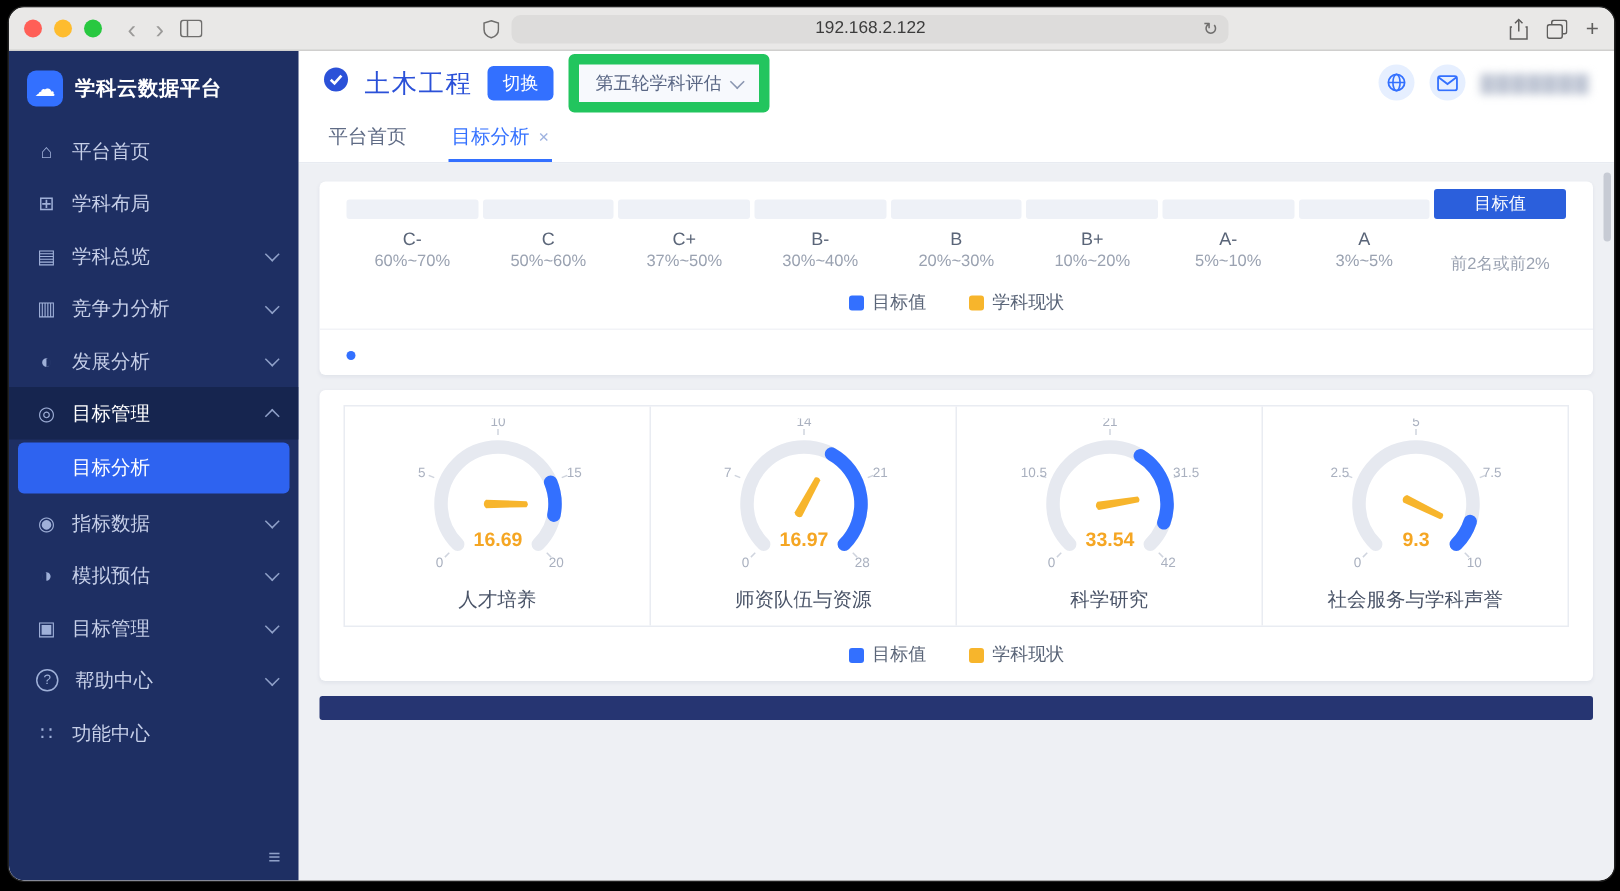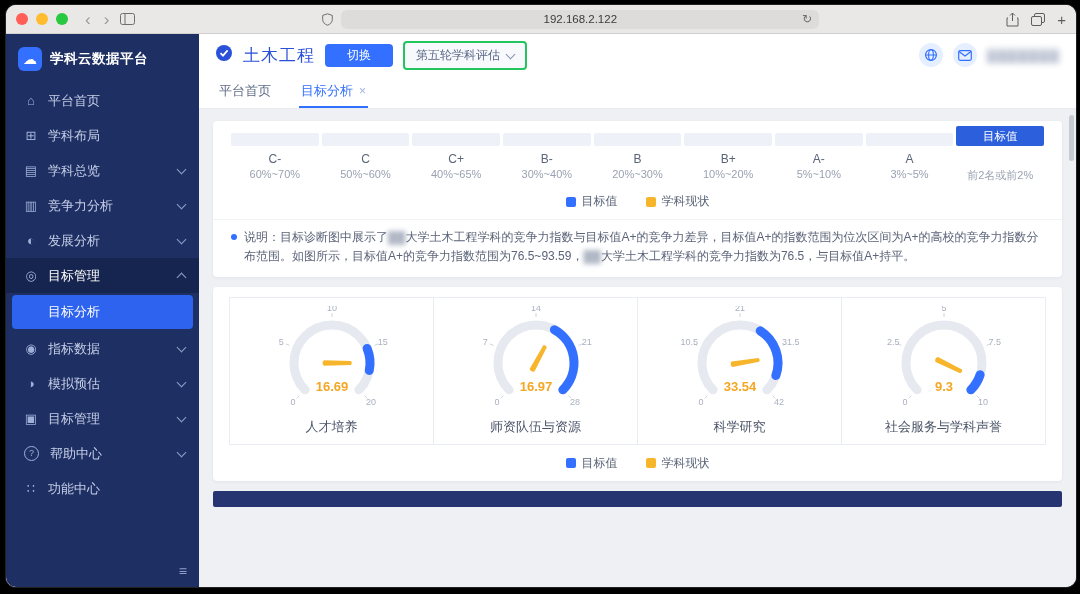--- a/index.html
+++ b/index.html
@@ -45,22 +45,22 @@
   .menu-item.expanded{background:#16254f;color:#fff}
   .menu-item.sub{background:#2e63f0;color:#fff;margin:2px 6px;border-radius:4px;height:34px;padding-left:36px}
   .collapse-icon{position:absolute;bottom:8px;right:12px;color:#8fa0c8;font-size:14px;cursor:pointer}
   .collapse-icon::before{content:"≡"}
 
   .main{flex:1;display:flex;flex-direction:column;min-width:0}
 
   
   .topbar{height:42px;background:#fff;display:flex;align-items:center;gap:10px;padding:0 16px;flex:0 0 auto}
   .discipline{font-size:17px;font-weight:normal;color:#2b51d8;letter-spacing:1px}
-  .switch-btn{background:#3370ff;color:#fff;font-size:12px;padding:3px 22px;border-radius:4px;cursor:pointer}
-  .round-select{display:flex;align-items:center;gap:7px;border:2px solid #22c55e;background:#f7f9fd;
+  .switch-btn{background:#3370ff;color:#fff;font-size:12px;padding:3px 10px;border-radius:4px;cursor:pointer}
+  .round-select{display:flex;align-items:center;gap:7px;border:7px solid #22c55e;background:#f7f9fd;
                 color:#5a6785;font-size:12px;padding:4px 11px;border-radius:4px;cursor:pointer}
   .round-select .chev{border-color:#8a96b0;margin-top:-2px}
   .topbar-right{margin-left:auto;display:flex;align-items:center;gap:10px}
   .circle-icon{width:24px;height:24px;border-radius:50%;background:#e6efff;display:flex;align-items:center;
                justify-content:center;cursor:pointer}
   .user-redacted{filter:blur(3px);color:#aab3c6;font-size:13px;letter-spacing:1px;max-width:120px;overflow:hidden;white-space:nowrap}
 
   
   .tabbar{height:32px;background:#fff;border-bottom:1px solid #e8ebf1;display:flex;align-items:stretch;
           gap:26px;padding:0 18px;flex:0 0 auto}
@@ -274,21 +274,21 @@
                   <div class="range">60%~70%</div>
                 </div>
                 <div class="scale-col">
                   <div class="seg"></div>
                   <div class="grade">C</div>
                   <div class="range">50%~60%</div>
                 </div>
                 <div class="scale-col">
                   <div class="seg"></div>
                   <div class="grade">C+</div>
-                  <div class="range">40%~65%</div>
+                  <div class="range">37%~50%</div>
                 </div>
                 <div class="scale-col">
                   <div class="seg"></div>
                   <div class="grade">B-</div>
                   <div class="range">30%~40%</div>
                 </div>
                 <div class="scale-col">
                   <div class="seg"></div>
                   <div class="grade">B</div>
                   <div class="range">20%~30%</div>
@@ -320,21 +320,20 @@
               <span class="sw blue"></span>
               <span>目标值</span>
             </span>
             <span class="legend-item">
               <span class="sw yellow"></span>
               <span>学科现状</span>
             </span>
           </div>
           <div class="note">
             <span class="note-dot"></span>
-            <p class="note-text"><span>说明：目标诊断图中展示了</span><span class="redacted">▓▓</span><span>大学土木工程学科的竞争力指数与目标值A+的竞争力差异，目标值A+的指数范围为位次区间为A+的高校的竞争力指数分布范围。如图所示，目标值A+的竞争力指数范围为76.5~93.59，</span><span class="redacted">▓▓</span><span>大学土木工程学科的竞争力指数为76.5，与目标值A+持平。</span></p>
           </div>
         </section>
 
         <section class="card">
           <div class="gauges-box">
               <div class="gauge-col">
                 <svg width="176" height="110" viewBox="0 0 176 110">
                   <path d="M 61.13 83.87 A 38 38 0 1 1 114.87 83.87" stroke="#e6e9f0" stroke-width="9" fill="none" stroke-linecap="round"></path>
                   <path d="M 123.11 42.46 A 38 38 0 0 1 125.27 64.41" stroke="#3370ff" stroke-width="9" fill="none" stroke-linecap="round"></path>
                   <line x1="55.5" y1="89.5" x2="52.6" y2="92.4" stroke="#cfd4de" stroke-width="1"></line>

